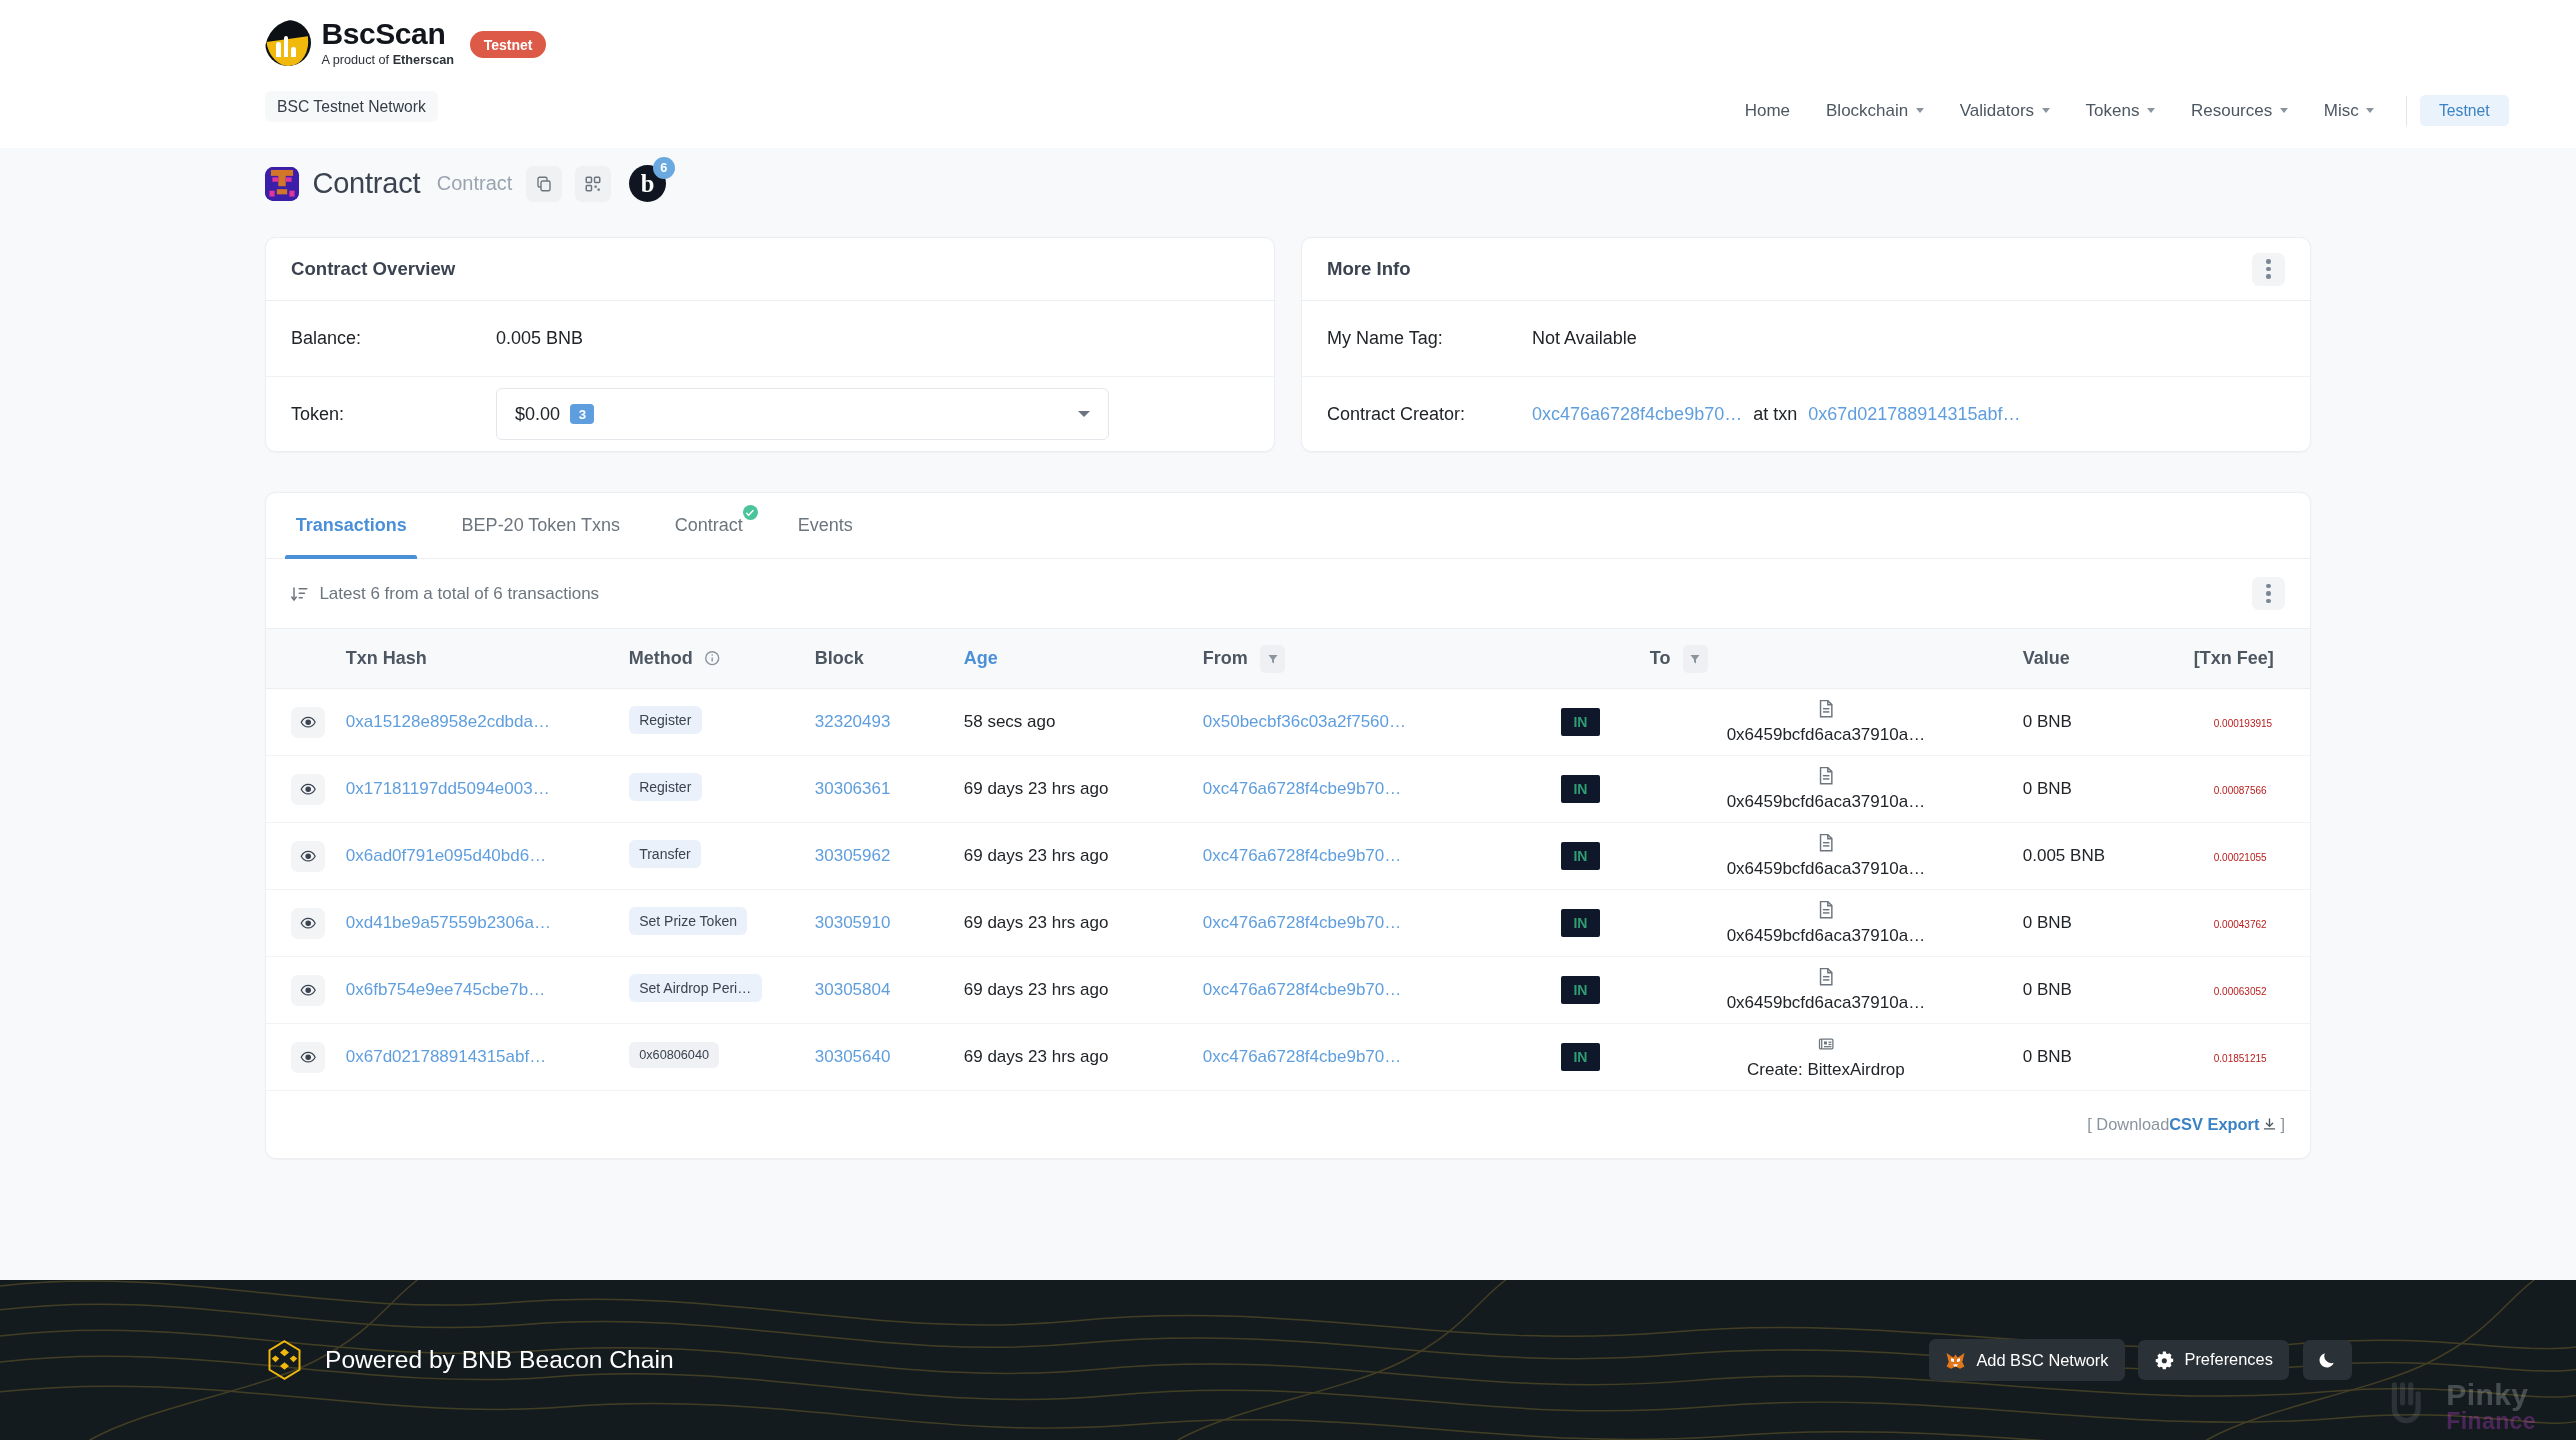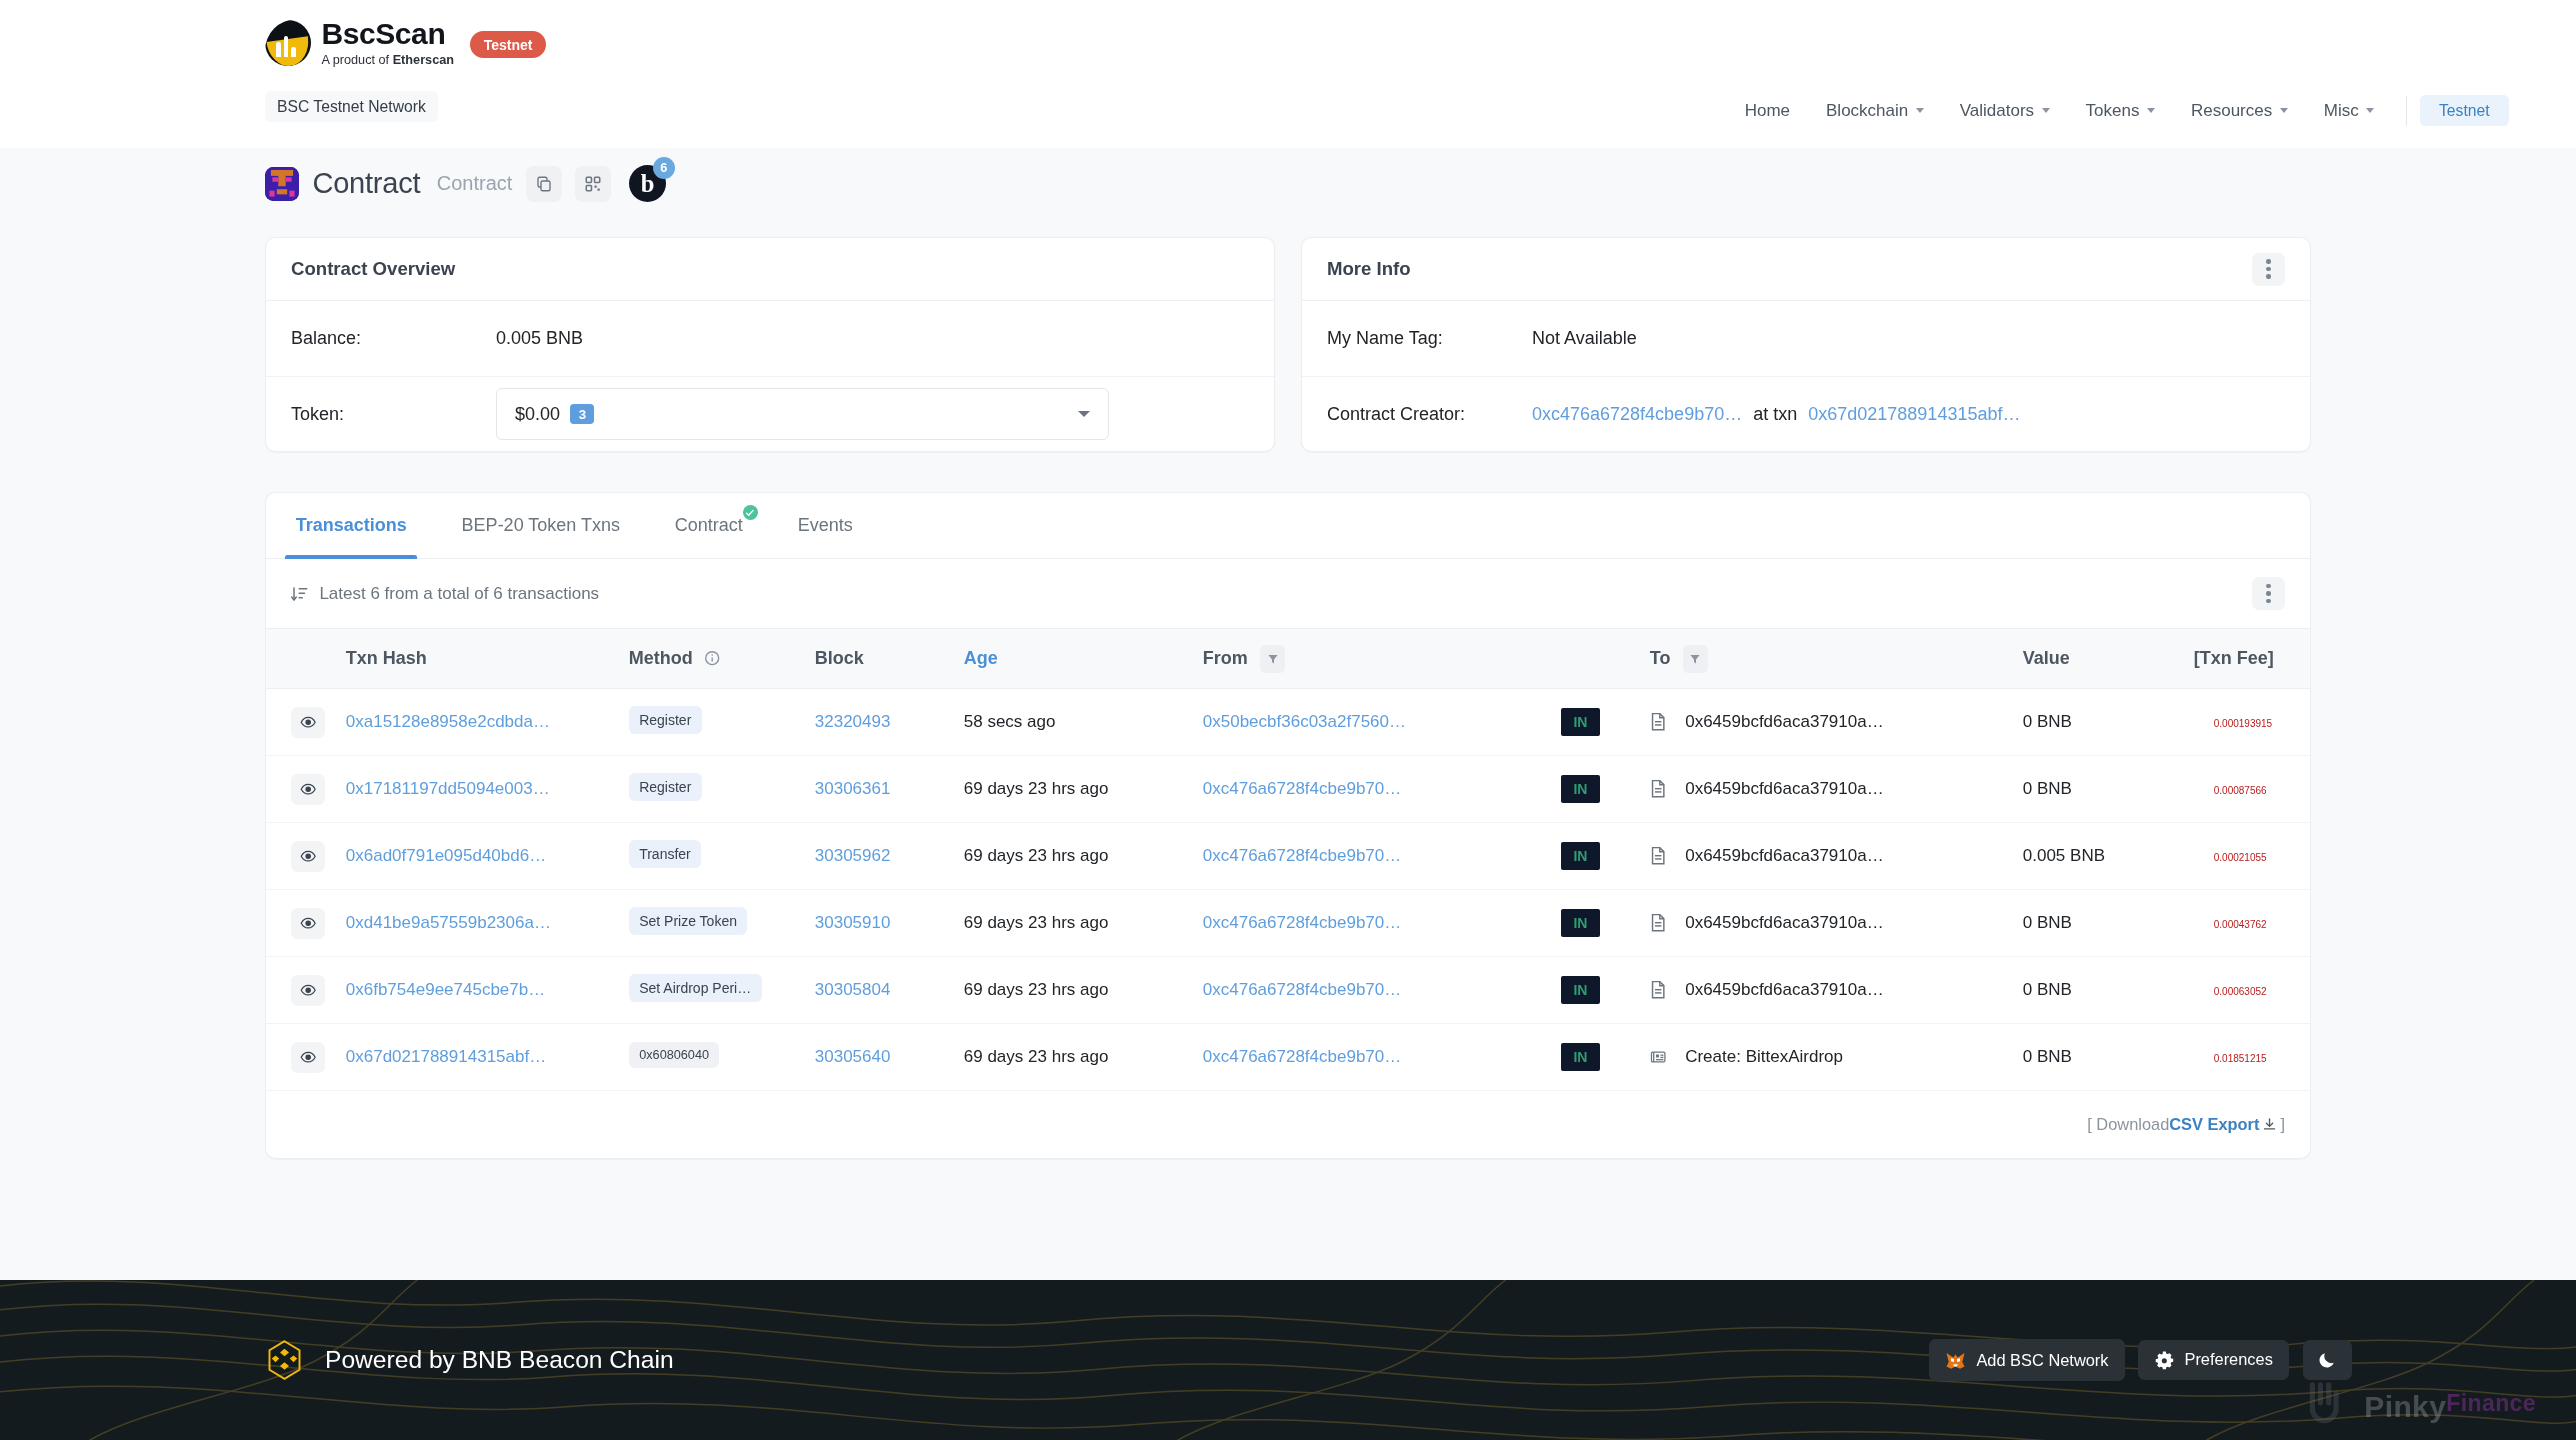--- a/index.html
+++ b/index.html
@@ -186,21 +186,21 @@
   .info-ico { display:inline-block; width: 16.4px; height: 16.4px; margin-left: 6px; vertical-align: -2.2px;}
   .method-pill {
     display: inline-block; background: #eaf1fa; color: #3b4350; font-size: 14px;
     padding: 6px 10.4px; border-radius: 6px; max-width: 142px; overflow: hidden; text-overflow: ellipsis; white-space: nowrap;
   }
   .method-pill.raw { background: #eff1f4; font-size: 12.7px; }
   .in-pill {
     display:inline-block; background: #0f172a; color: #2f9e73; font-size: 14px; font-weight: 700;
     padding: 6px 12.7px; border-radius: 2px;
   }
-  .addr-with-ico { display: flex; align-items: center; gap: 19px; }
+  .addr-with-ico { display: flex; align-items: center; gap: 6px; flex-direction: column; }
   .addr-with-ico svg { width: 16.4px; height: 19.4px; flex: none; }
   .fee { color: #b91c1c; font-size: 10px; margin-left: 20px; }
   .csvrow {
     height: 67px; display: flex; align-items: center; justify-content: flex-end; padding: 0 25px;
     font-size: 16.4px; color: #8b949e;
   }
   .csvrow a { color: #3b82c4; font-weight: 700; text-decoration: none; cursor: pointer; }
   .dl-ico { width: 15px; height: 15px; margin: 0 3px; vertical-align: -2.2px; }
 
   
@@ -223,21 +223,21 @@
   }
   .fbtn.square { padding: 10.4px 15px; }
   .fox { width: 21px; height: 21px; }
   .gear { width: 19.4px; height: 19.4px; }
   .moon { width: 19.4px; height: 19.4px; }
   .pinky {
     position: absolute; right: 40px; bottom: 6px; display: flex; align-items: center; gap: 13.4px;
     opacity: 0.28;
   }
   .pinky-glyph { width: 55px; height: 55px; }
-  .pinky-text { display: flex; flex-direction: row; line-height: 1; }
+  .pinky-text { display: flex; flex-direction: column; line-height: 1; }
   .pinky-1 { color: #c9cdd2; font-size: 30px; font-weight: 700; letter-spacing: 0.4px; }
   .pinky-2 { color: #d946ef; font-size: 23px; font-weight: 700; letter-spacing: 0.4px; }
 </style>
 </head>
 <body>
 
 <div class="page">
 
   <div class="topbar">
 

